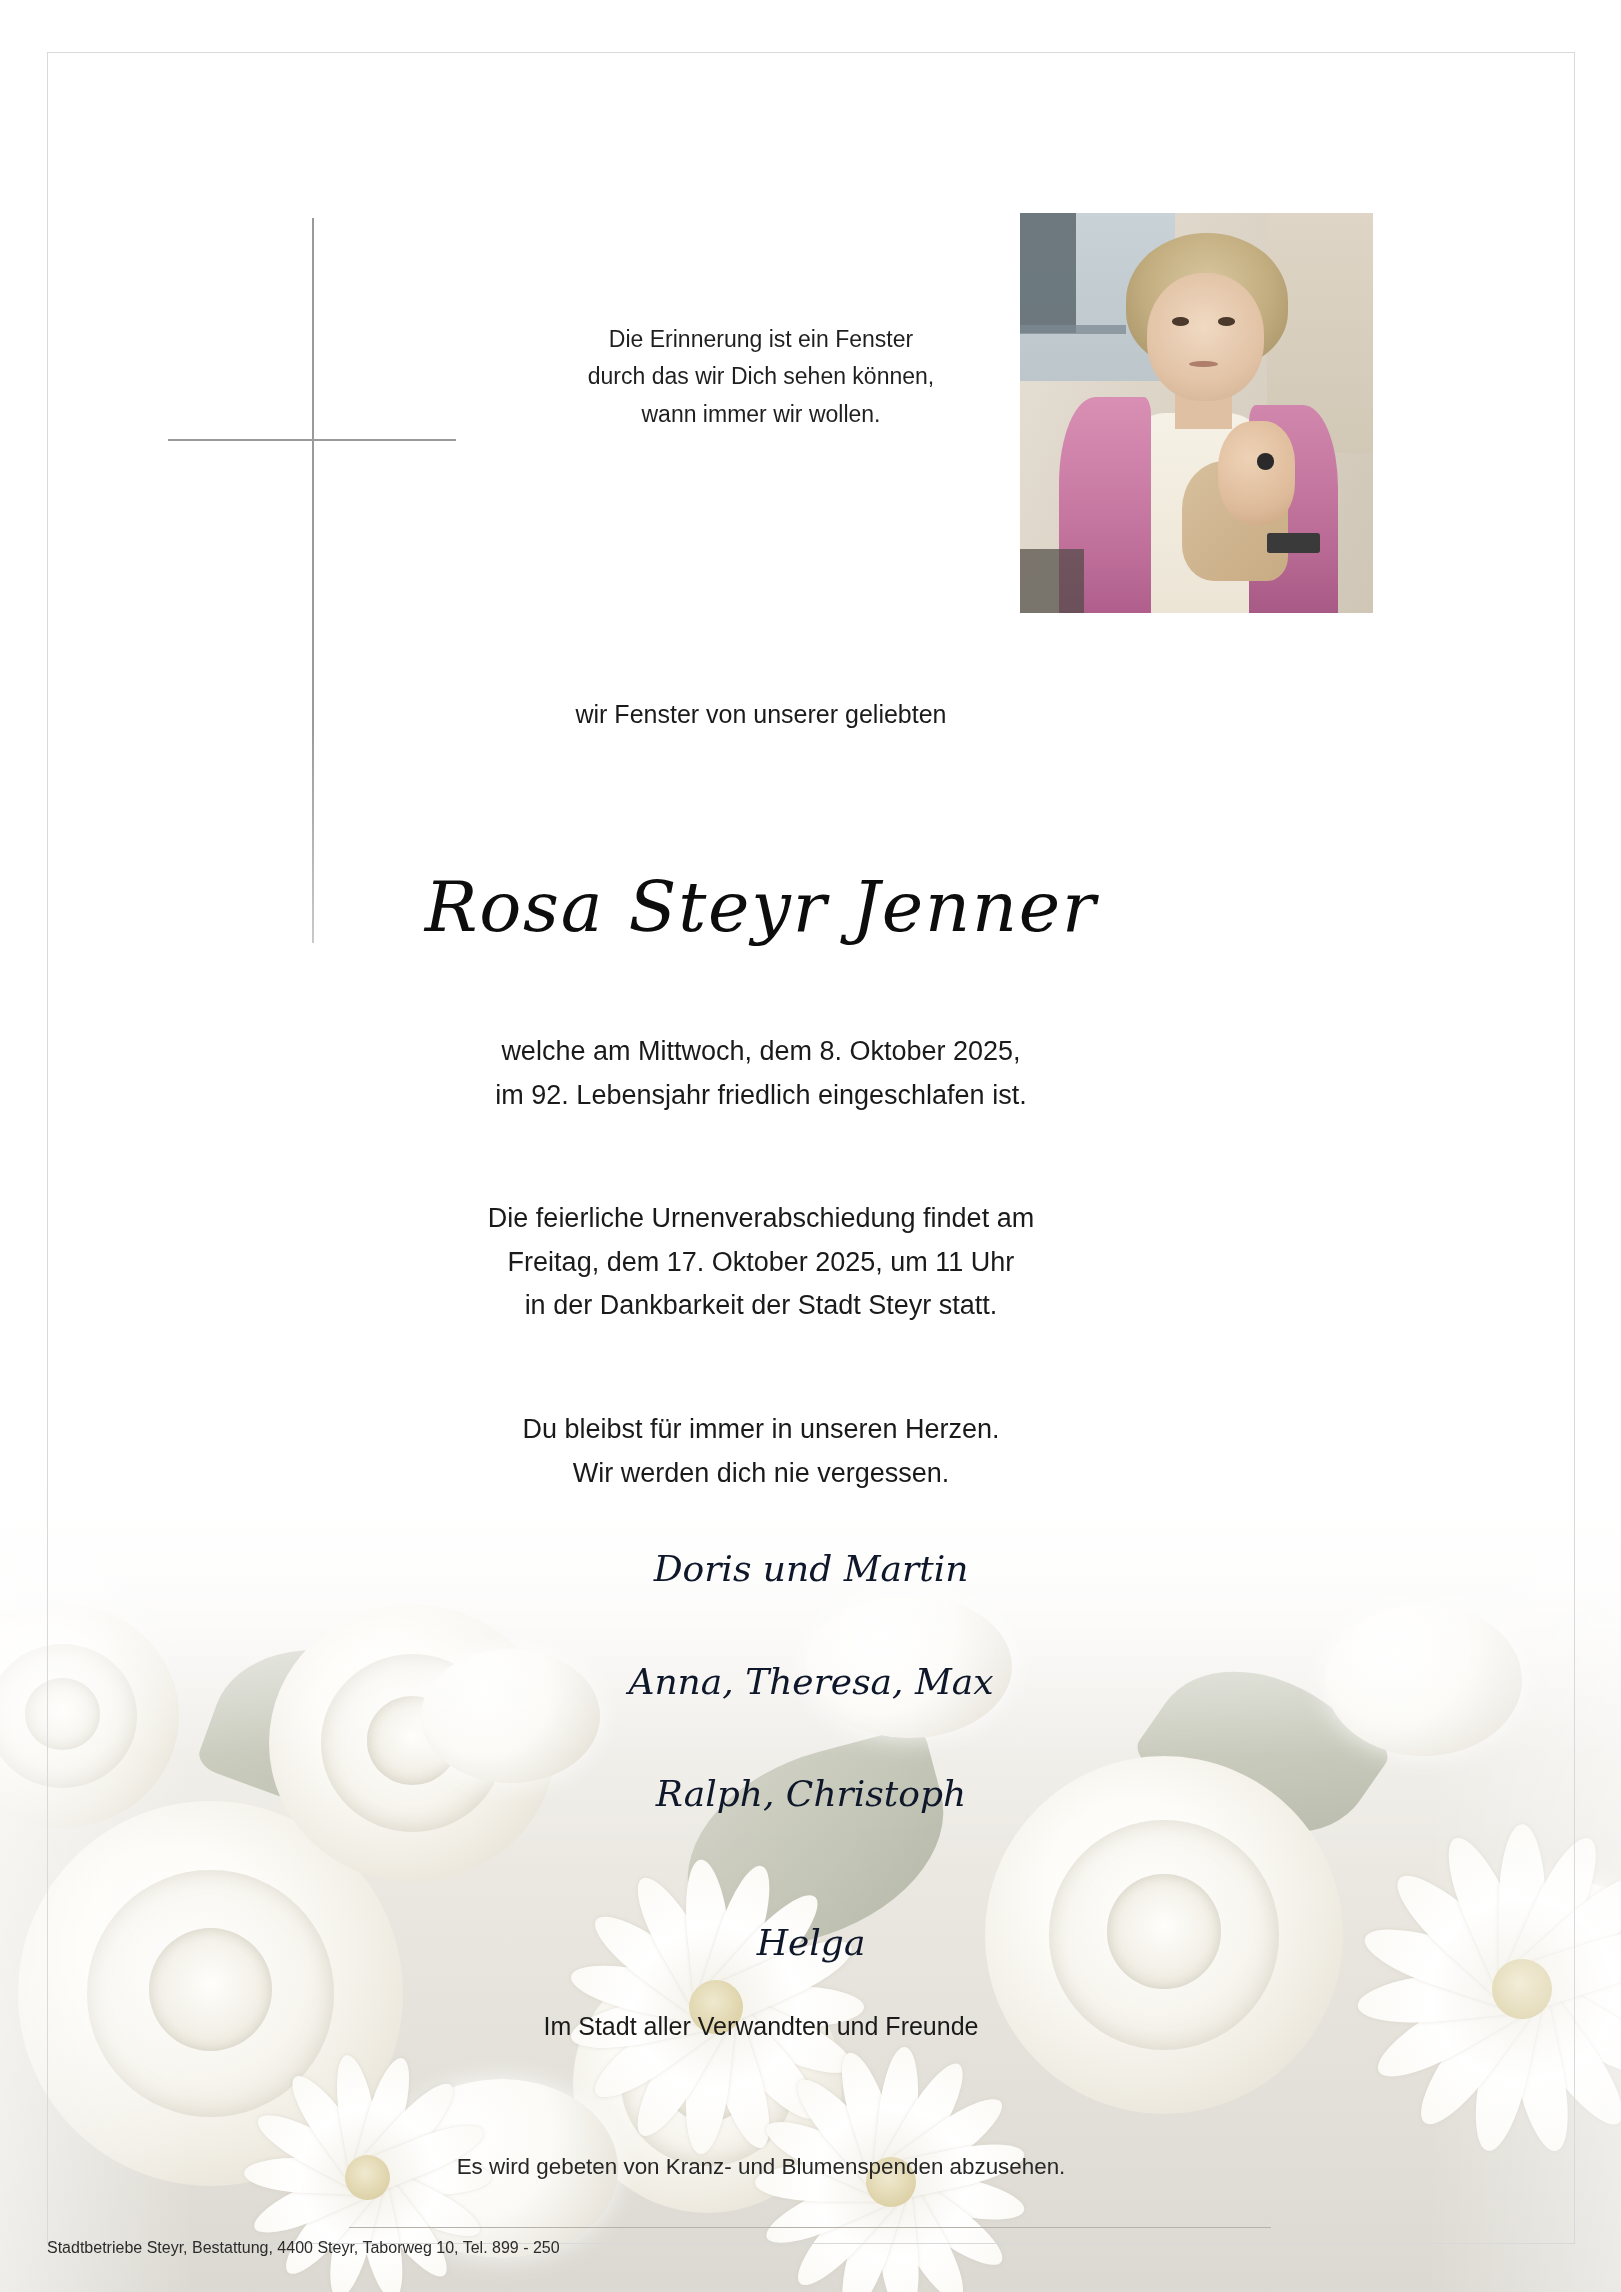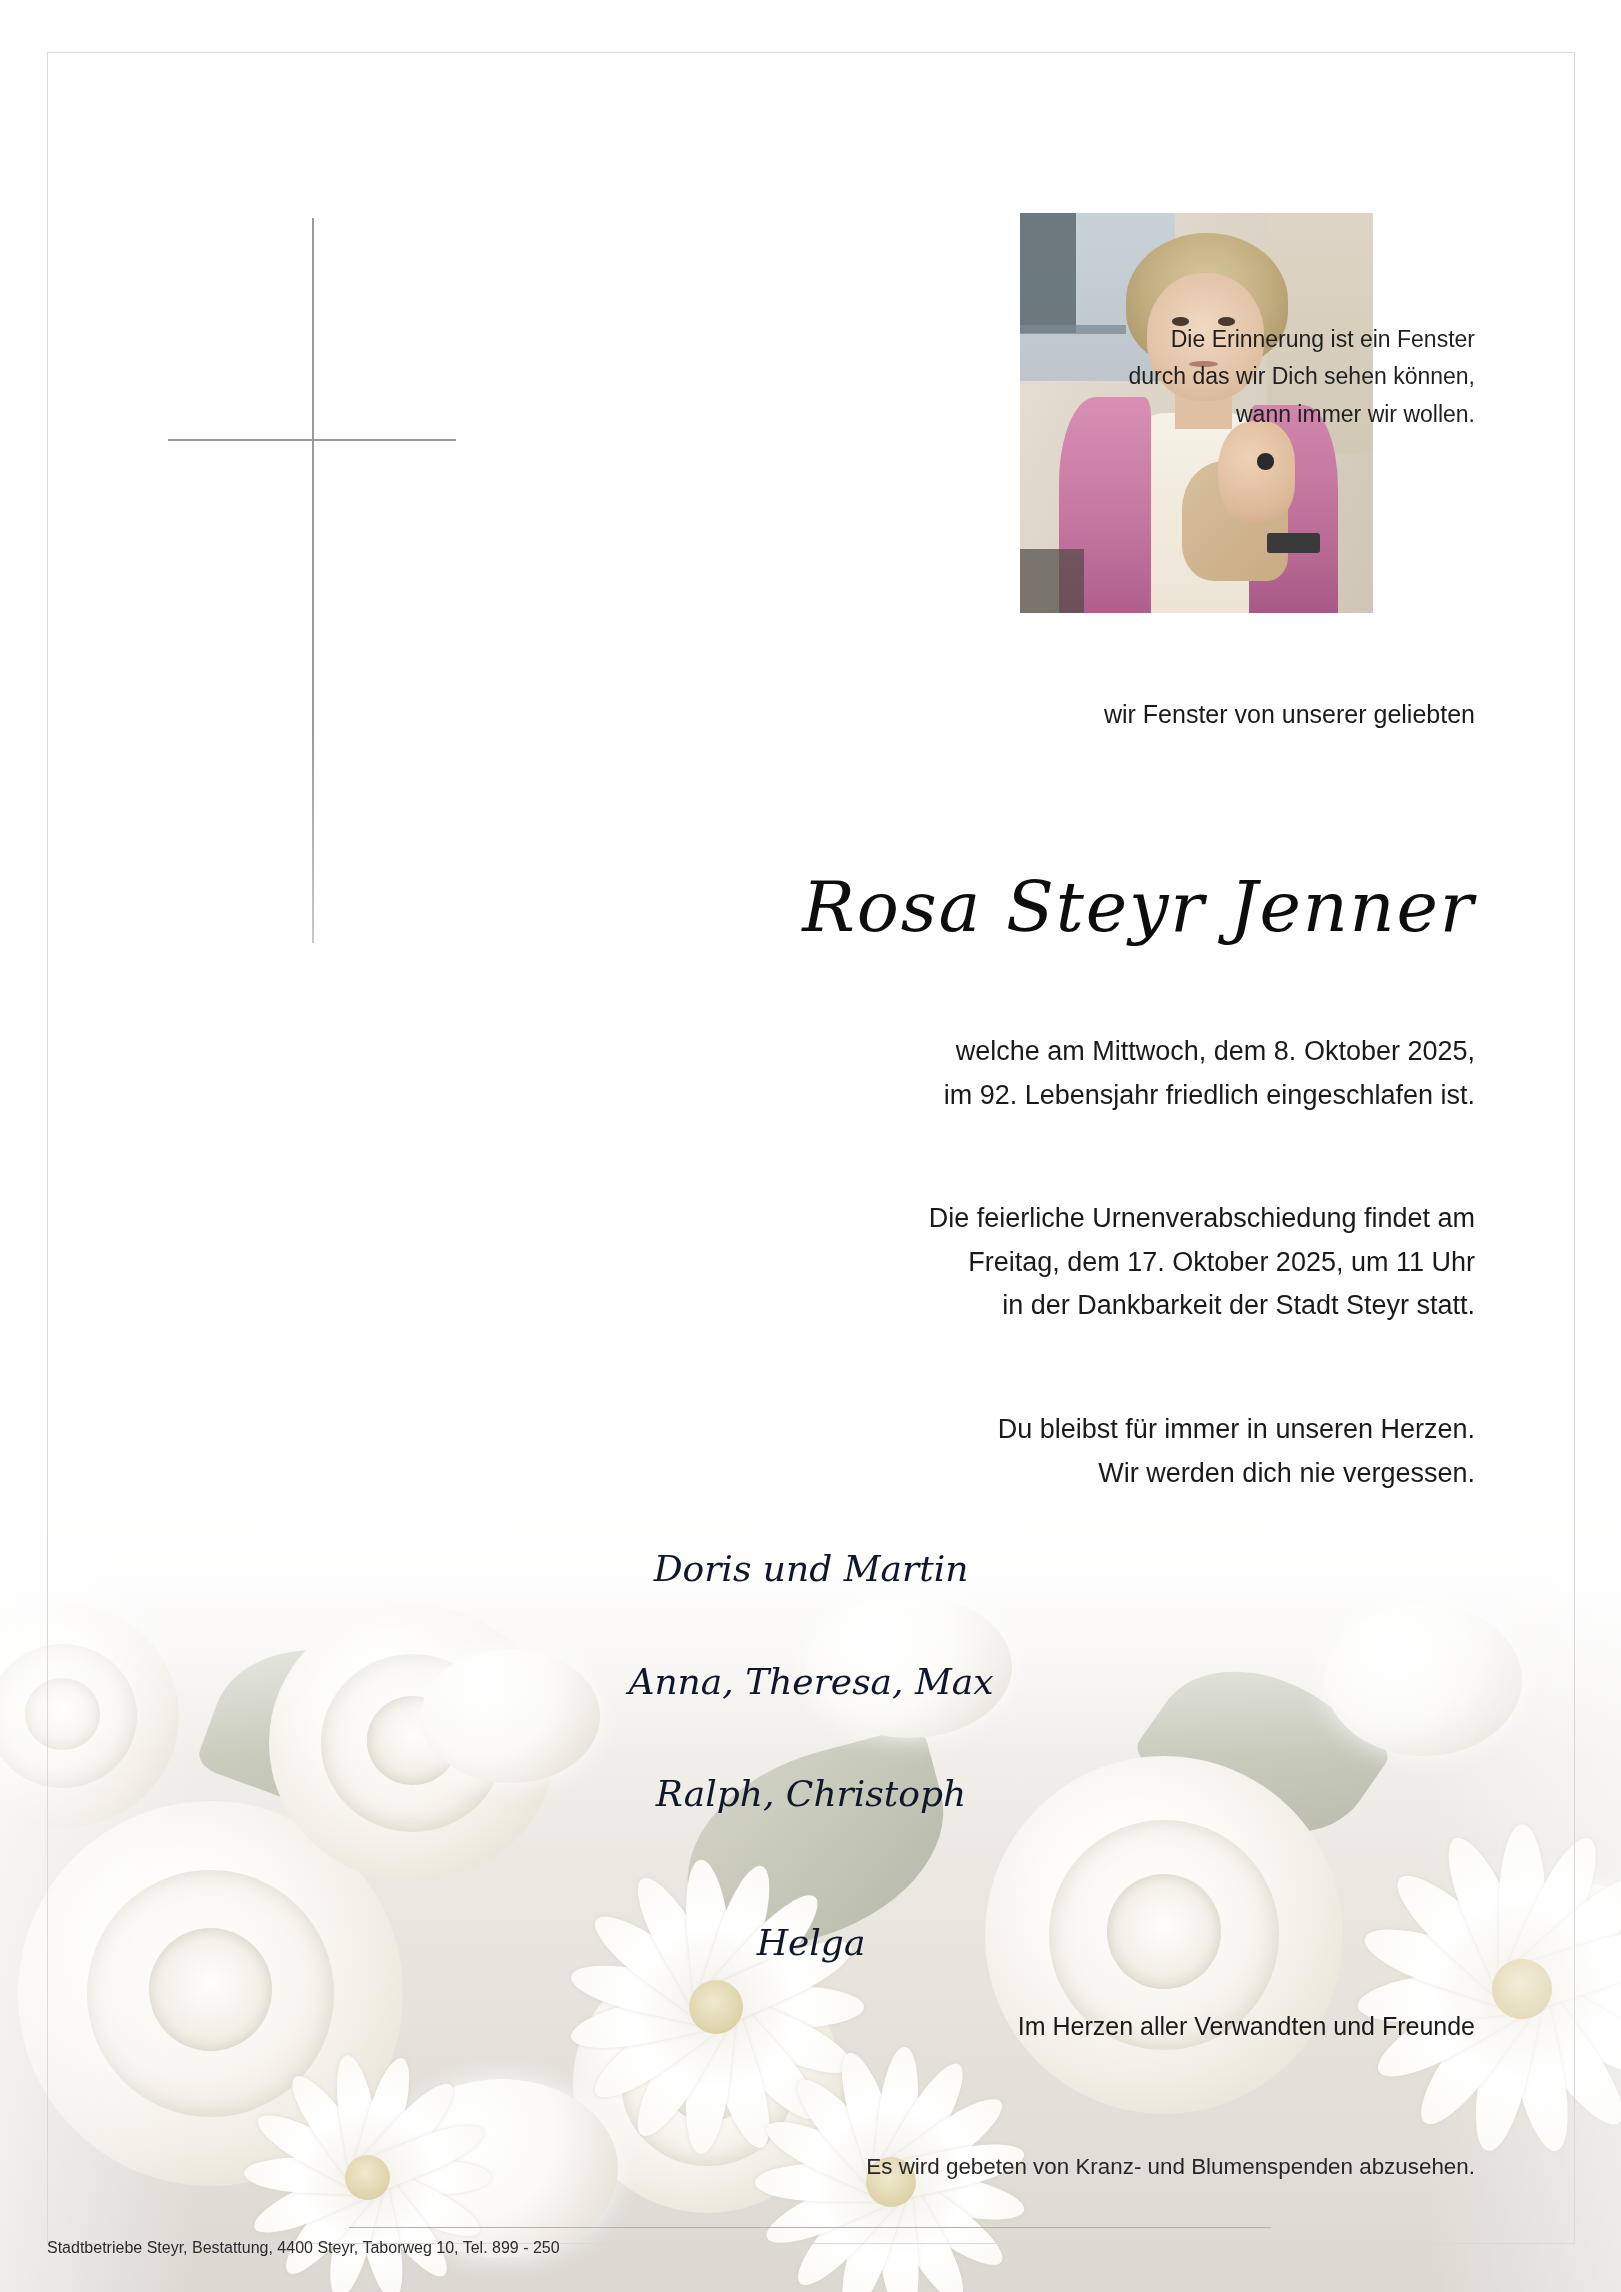--- a/index.html
+++ b/index.html
@@ -237,21 +237,21 @@
     position: absolute; left: 0; bottom: 0; width: 18%; height: 16%;
     background: #4e4a44;
     opacity: .7;
   }
 
   
   .txt {
     position: absolute;
     width: 1428px;
     left: 47px;
-    text-align: right;
+    text-align: center;
     line-height: 1.62;
   }
   .quote {
     top: 321px;
     font-size: 23px;
     color: #1f1f1f;
   }
   .quote div { margin: 0; }
 
   .intro {
@@ -485,21 +485,21 @@
   <div class="txt closing">
     <div>Du bleibst für immer in unseren Herzen.</div>
     <div>Wir werden dich nie vergessen.</div>
   </div>
 
   <div class="family fam1">Doris und Martin</div>
   <div class="family fam2">Anna, Theresa, Max</div>
   <div class="family fam3">Ralph, Christoph</div>
   <div class="family fam4">Helga</div>
 
-  <div class="txt onbehalf">Im Herzen aller Verwandten und Freunde</div>
+  <div class="txt onbehalf">Im Stadt aller Verwandten und Freunde</div>
 
   <div class="txt noflowers">Es wird gebeten von Kranz- und Blumenspenden abzusehen.</div>
 
   <div class="footer-rule"></div>
   <div class="footer">Stadtbetriebe Steyr, Bestattung, 4400 Steyr, Taborweg 10, Tel. 899 - 250</div>
 
 </div>
 
 
 </body></html>

